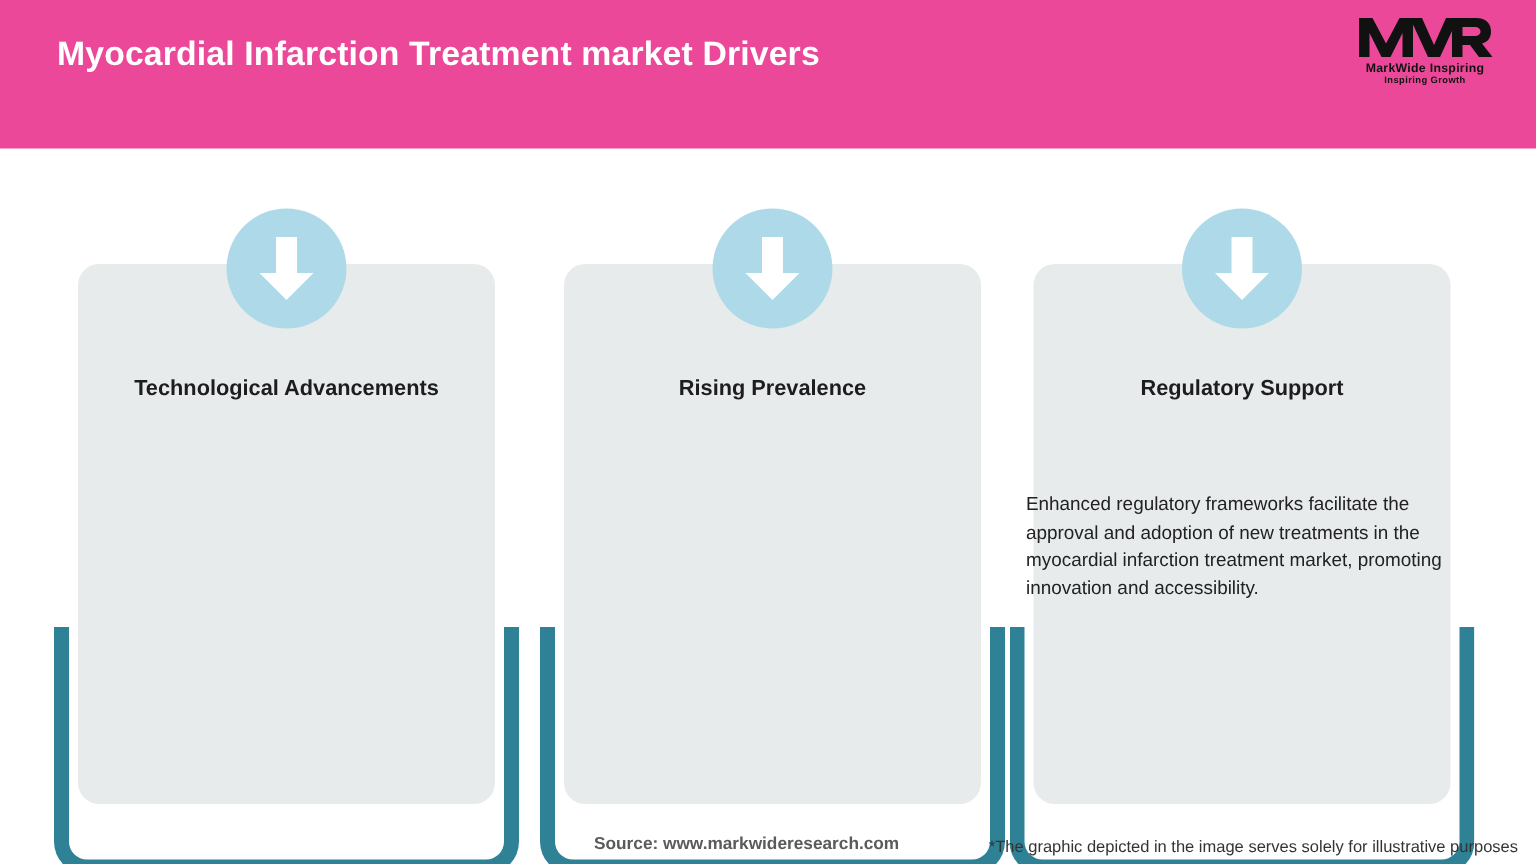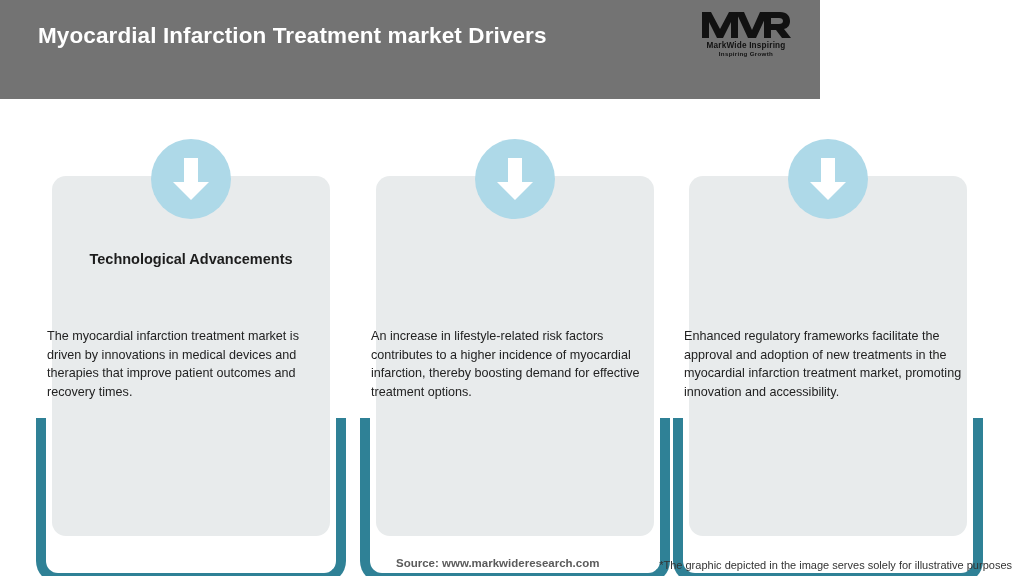--- a/index.html
+++ b/index.html
@@ -13,23 +13,23 @@
     font-family: "Liberation Sans", sans-serif;
     overflow: hidden;
     position: relative;
   }
 
   
   .header-band {
     position: absolute;
     left: 0;
     top: 0;
-    width: 820px;
+    width: 1024px;
     height: 99px;
-    background: #737373;
+    background: #ec4899;
   }
   .header-title {
     position: absolute;
     left: 38px;
     top: 23px;
     font-size: 22.5px;
     font-weight: bold;
     color: #ffffff;
     letter-spacing: 0.1px;
     white-space: nowrap;
@@ -188,41 +188,41 @@
 
   <div class="card-unit c0">
     <div class="bracket"></div>
     <div class="panel"></div>
     <div class="badge">
       <svg width="42" height="48" viewBox="0 0 42 48">
         <path d="M14 3 L28 3 L28 27 L39 27 L21 45 L3 27 L14 27 Z" fill="#ffffff"></path>
       </svg>
     </div>
     <div class="card-heading">Technological Advancements</div>
-    <div class="card-body">The myocardial infarction treatment market is driven by innovations in medical devices and therapies that improve patient outcomes and recovery times.</div>
   </div>
 
   <div class="card-unit c1">
     <div class="bracket"></div>
     <div class="panel"></div>
     <div class="badge">
       <svg width="42" height="48" viewBox="0 0 42 48">
         <path d="M14 3 L28 3 L28 27 L39 27 L21 45 L3 27 L14 27 Z" fill="#ffffff"></path>
       </svg>
     </div>
-    <div class="card-body">An increase in lifestyle-related risk factors contributes to a higher incidence of myocardial infarction, thereby boosting demand for effective treatment options.</div>
+    <div class="card-heading">Rising Prevalence</div>
   </div>
 
   <div class="card-unit c2">
     <div class="bracket"></div>
     <div class="panel"></div>
     <div class="badge">
       <svg width="42" height="48" viewBox="0 0 42 48">
         <path d="M14 3 L28 3 L28 27 L39 27 L21 45 L3 27 L14 27 Z" fill="#ffffff"></path>
       </svg>
     </div>
+    <div class="card-heading">Regulatory Support</div>
     <div class="card-body">Enhanced regulatory frameworks facilitate the approval and adoption of new treatments in the myocardial infarction treatment market, promoting innovation and accessibility.</div>
   </div>
 
 </div>
 
 <div class="source">Source: www.markwideresearch.com</div>
 <div class="disclaimer">*The graphic depicted in the image serves solely for illustrative purposes</div>
 
 </body></html>

